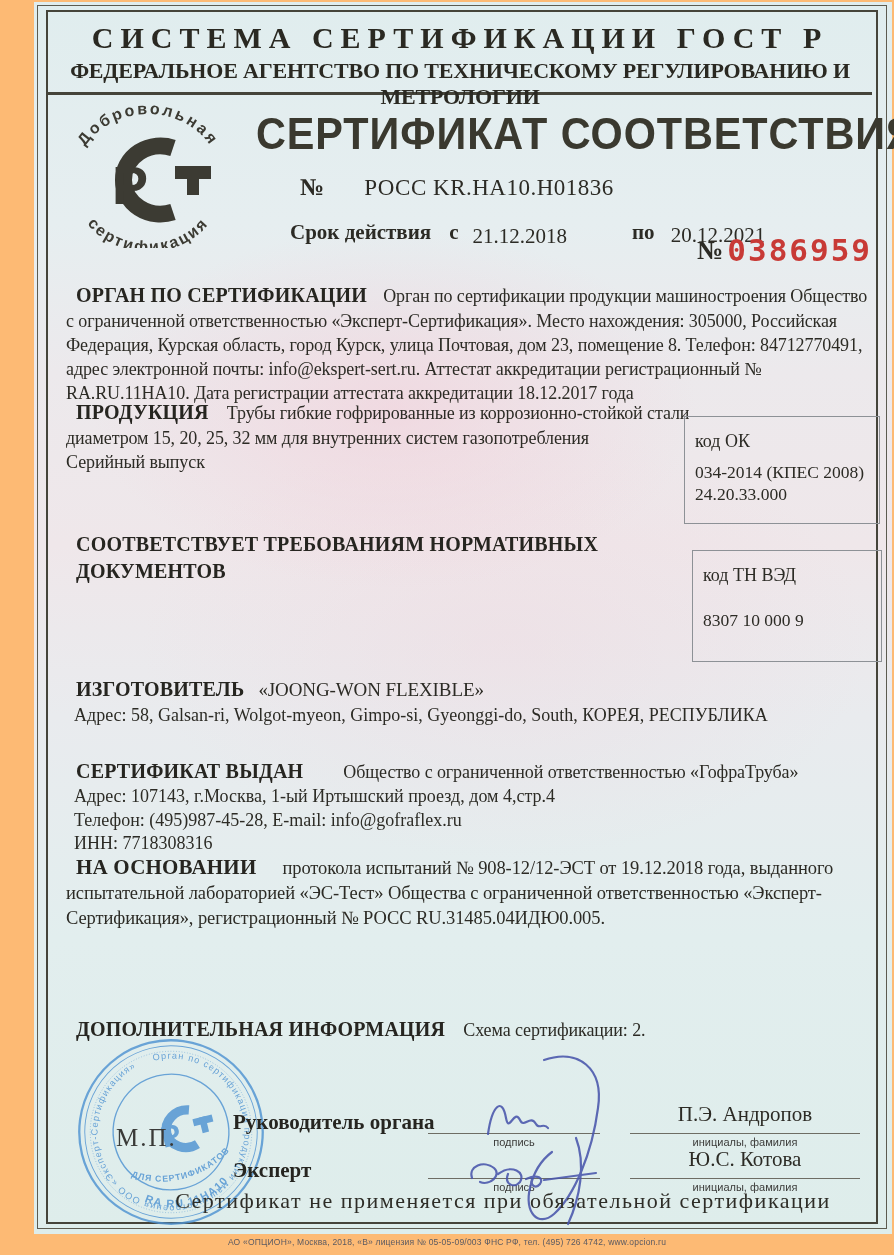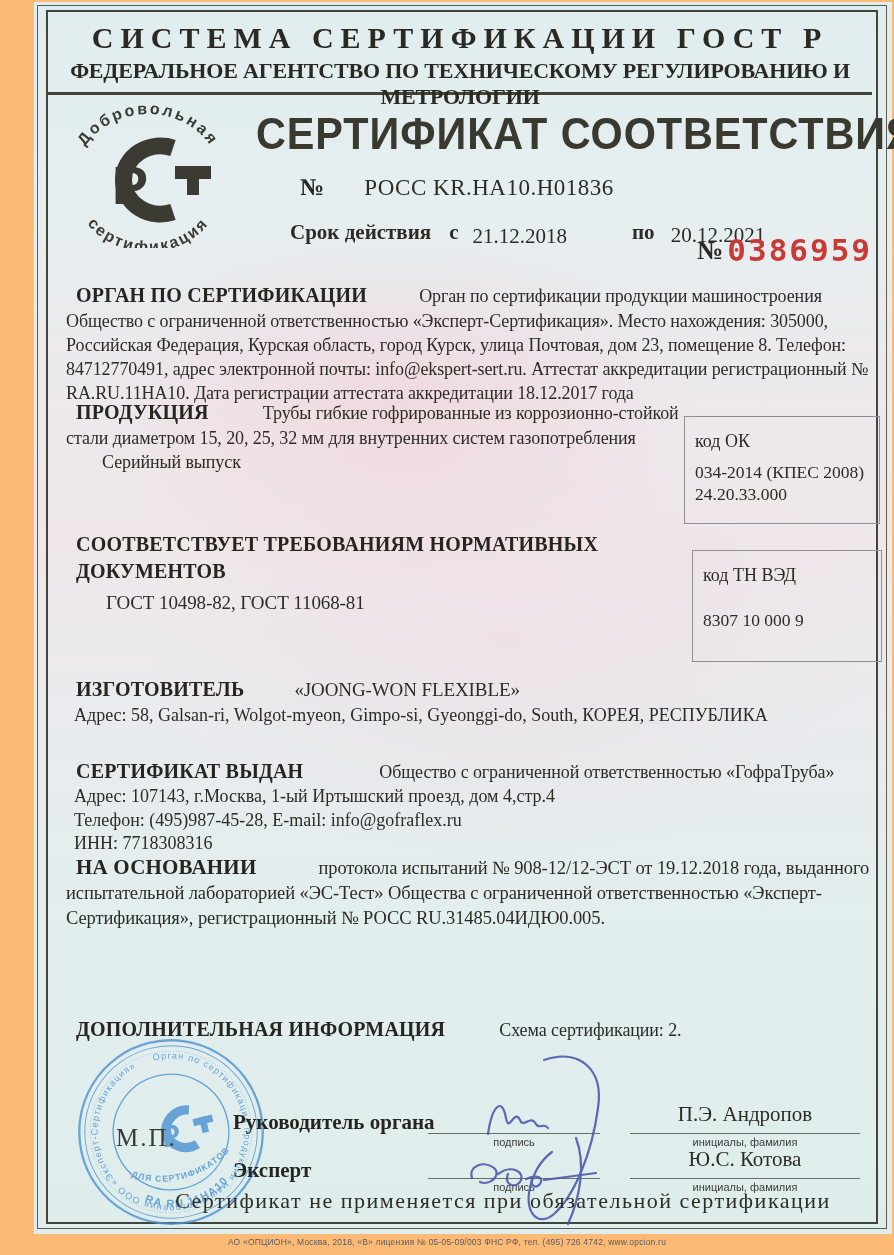--- a/index.html
+++ b/index.html
@@ -21,21 +21,21 @@
   .doc-title{font-family:"Liberation Sans",sans-serif;font-weight:bold;font-size:45px;letter-spacing:1px;color:#3a392f;transform:scaleX(0.92);transform-origin:left;white-space:nowrap;}
   .no-label{font-weight:bold;font-size:24px;}
   .no-value{font-size:23px;letter-spacing:0.5px;}
   .validity b{font-size:21px;}
   .date{font-size:21px;}
   .form-no{white-space:nowrap;text-align:right;}
   .form-no .nl{font-weight:bold;font-size:26px;color:#2c2b25;}
   .form-no .digits{font-family:"DejaVu Sans Mono",monospace;font-weight:bold;font-size:31px;letter-spacing:2px;color:#c83a36;vertical-align:-2px;}
   .sec{line-height:1.34;}
   .sec-label{font-weight:bold;font-size:20px;color:#262520;letter-spacing:0.2px;margin-left:10px;}
-  .sec-text{font-size:18px;letter-spacing:-0.1px;margin-left:36px;}
+  .sec-text{font-size:18px;letter-spacing:-0.1px;}
   .addr-line{font-size:18px;padding-left:8px;}
   .codebox{border:1px solid #8d9196;padding:14px 10px;color:#2c2b25;}
   .codebox .cb-label{font-size:18px;}
   .codebox .cb-val{font-size:17.5px;margin-top:10px;line-height:1.25;}
   .sig-label{font-weight:bold;font-size:21px;color:#262520;white-space:nowrap;}
   .sig-line{border-top:1.5px solid #6e6d64;}
   .small-cap{font-family:"Liberation Sans",sans-serif;font-size:11px;color:#3c3c3a;text-align:center;}
   .sig-name{font-size:21px;text-align:center;white-space:nowrap;}
   .mp{font-size:25px;letter-spacing:2px;color:#3a3a38;}
   .notice{left:0;right:0;text-align:center;padding-left:80px;font-size:22px;letter-spacing:1.5px;color:#2e2d27;}
@@ -106,21 +106,20 @@
     <div class="abs codebox" style="left:650px;top:414px;width:174px;height:78px;">
       <div class="cb-label">код ОК</div>
       <div class="cb-val">
         <div>034-2014 (КПЕС 2008)</div>
         <div>24.20.33.000</div>
       </div>
     </div>
 
     <div class="abs ink sec" style="left:32px;top:529px;width:620px;">
       <div class="sec-label">СООТВЕТСТВУЕТ ТРЕБОВАНИЯМ НОРМАТИВНЫХ ДОКУМЕНТОВ</div>
-      <div class="sec-text" style="margin-top:5px;padding-left:4px;font-size:19px;">ГОСТ 10498-82, ГОСТ 11068-81</div>
     </div>
 
     <div class="abs codebox" style="left:658px;top:548px;width:168px;height:82px;">
       <div class="cb-label">код ТН ВЭД</div>
       <div class="cb-val" style="margin-top:24px;">8307 10 000 9</div>
     </div>
 
     <div class="abs ink sec" style="left:32px;top:674px;width:812px;">
       <span class="sec-label" style="margin-right:14px;">ИЗГОТОВИТЕЛЬ</span><span class="sec-text" style="font-size:19px;">«JOONG-WON FLEXIBLE»</span>
       <div class="addr-line">Адрес: 58, Galsan-ri, Wolgot-myeon, Gimpo-si, Gyeonggi-do, South, КОРЕЯ, РЕСПУБЛИКА</div>

